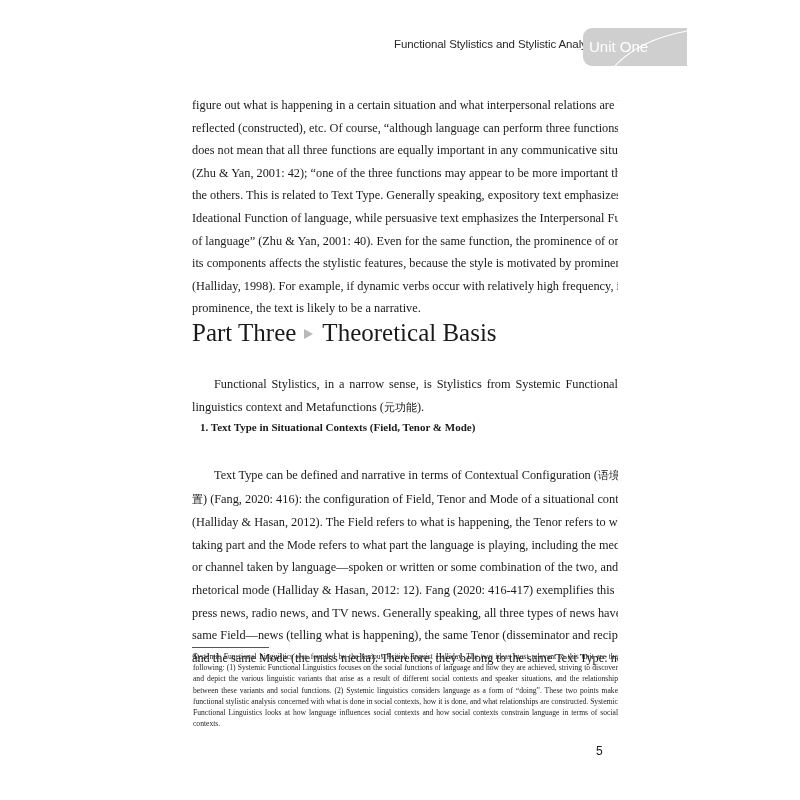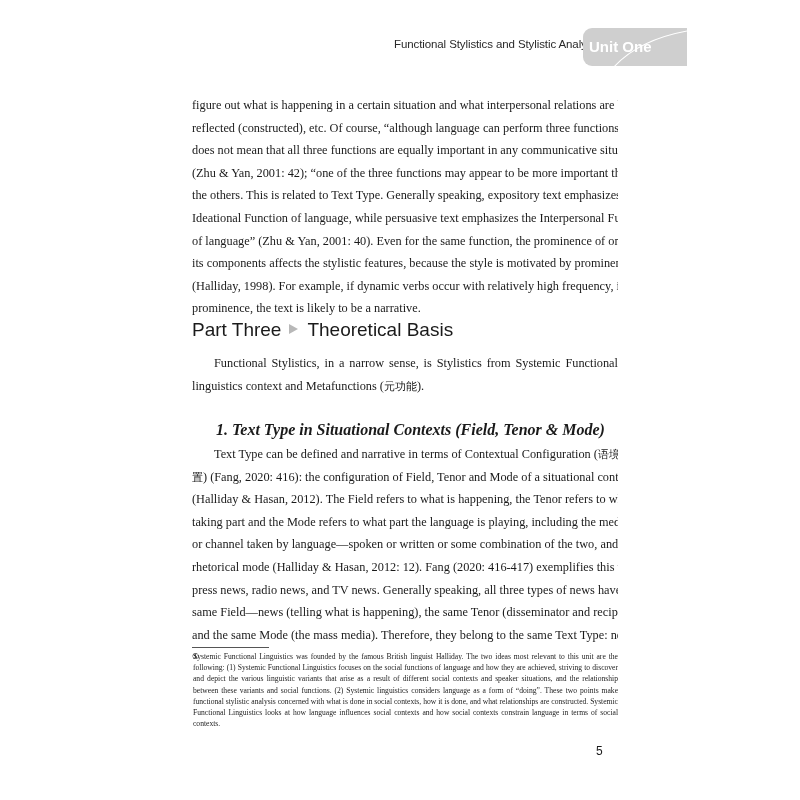--- a/index.html
+++ b/index.html
@@ -36,21 +36,20 @@
       overflow: hidden;
     }
     .unit-tab .unit-label {
       position: absolute;
       left: 6px;
       top: 10px;
       font-family: "Liberation Sans", "DejaVu Sans", sans-serif;
       font-size: 15px;
       color: #ffffff;
       white-space: nowrap;
-      font-weight: bold;
     }
     .unit-tab svg {
       position: absolute;
       left: 0;
       top: 0;
     }
     .body-text {
       position: absolute;
       left: 192px;
       width: 426px;
@@ -69,54 +68,53 @@
     }
     .line-last {
       display: block;
       text-align: left;
       white-space: nowrap;
     }
     .part-heading {
       position: absolute;
       left: 192px;
       top: 319px;
-      font-family: Liberation Sans, sans-serif;
-      font-size: 19px;
+      font-family: Liberation Serif, serif;
+      font-size: 25px;
       color: #1a1a1a;
       white-space: nowrap;
     }
     .part-heading .arrow {
       display: inline-block;
       width: 0;
       height: 0;
       border-top: 5px solid transparent;
       border-bottom: 5px solid transparent;
       border-left: 9px solid #b8b8b8;
       margin: 0 9px 0 8px;
       vertical-align: 2px;
     }
     .p2 { top: 352px; }
-    .indent { padding-left: 22px; }
+    .indent { padding-left: 22px; margin-top: 21px; }
     sup.fn {
       font-size: 8px;
       vertical-align: 5px;
       line-height: 0;
     }
     .section-heading {
       position: absolute;
-      left: 216px;
+      left: 200px;
       top: 421px;
       font-weight: bold;
-      font-size: 16px;
-      white-space: nowrap;
-      font-style: italic;
+      font-size: 11px;
+      white-space: nowrap;
     }
     .p3 { top: 443px; }
     .cjk {
-      font-family: Liberation Serif, serif;
+      font-family: Liberation Mono, monospace;
       font-size: 11px;
     }
     .footnote-rule {
       position: absolute;
       left: 192px;
       top: 647px;
       width: 77px;
       height: 1px;
       background: #555;
     }

